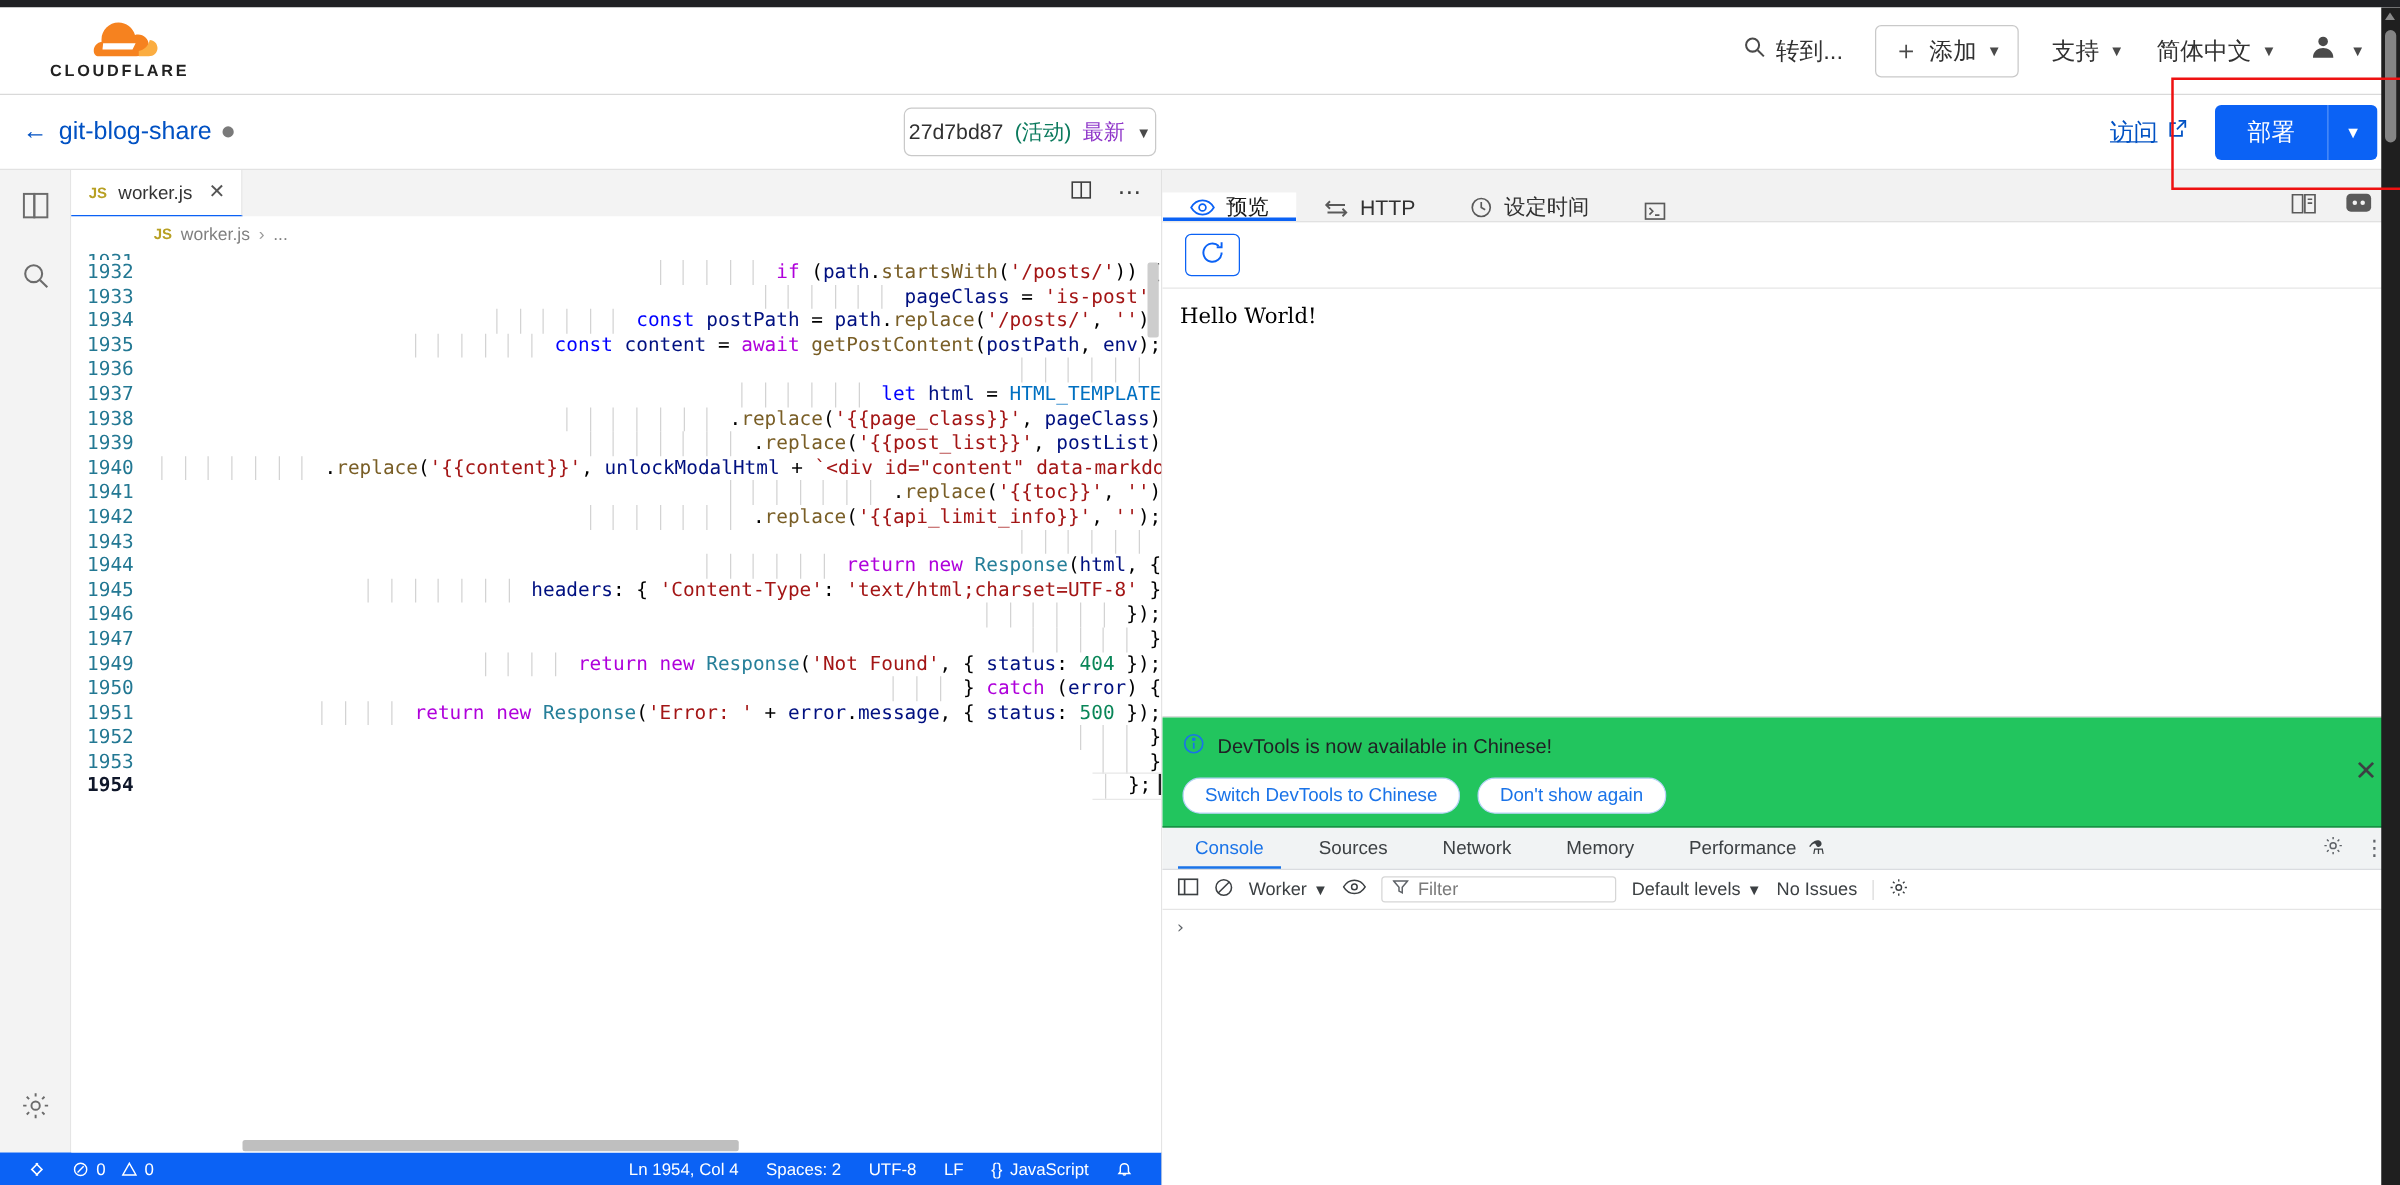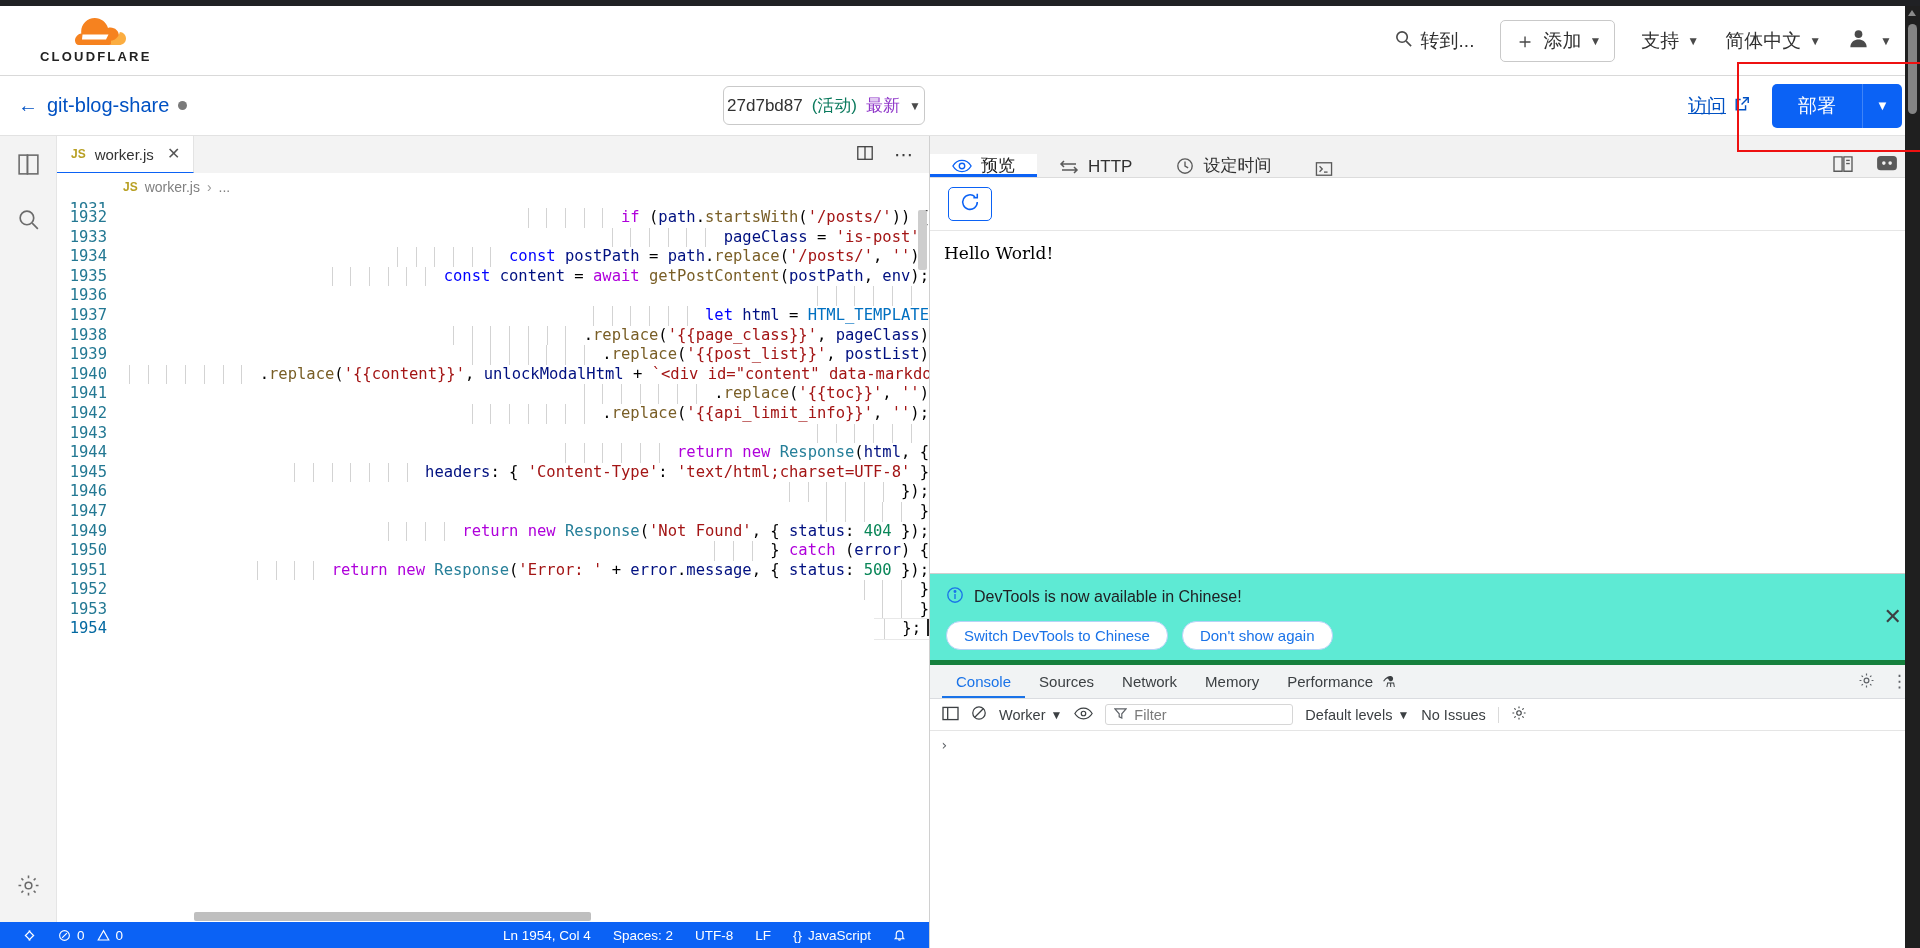--- a/index.html
+++ b/index.html
@@ -141,21 +141,21 @@
     flex: 1 1 auto; position: relative; overflow: hidden;
     background: #fff; font-family: "DejaVu Sans Mono", monospace;
     font-size: 15.5px; line-height: 19.6px; min-height: 0;
   }
   .code-scroll { position: absolute; inset: 0; overflow: hidden; }
   .code-line { display: flex; height: 19.6px; white-space: pre; justify-content: space-between; }
   .ln {
     width: 62px; flex: 0 0 62px; text-align: right; padding-right: 12px;
     color: #237893; user-select: none;
   }
-  .ln.cur { color: #0369a1; }
+  .ln.cur { color: #0f172a; font-weight: bold; }
   .code-txt { position: relative; padding-left: 10px; }
   .ind { position: absolute; top: 0; bottom: 0; width: 1px; background: #d3d3d3; }
   .cursor-bar {
     display: inline-block; width: 2px; height: 17px; background: #222;
     vertical-align: -3px; margin-left: 6px;
   }
   .cur-row { background: #fff; }
   .cur-row .code-txt::after {
     content: ""; position: absolute; left: 0; right: -1200px; top: -1px; bottom: -1px;
     border-top: 1px solid #e8e8e8; border-bottom: 1px solid #e8e8e8; pointer-events: none;
@@ -233,36 +233,36 @@
     font-family: "DejaVu Serif", serif; font-size: 17px; color: #000;
     border-top: 1px solid #e6e6e6;
   }
 
   
   .devtools {
     flex: 0 0 375px; height: 375px; display: flex; flex-direction: column;
     border-top: 1px solid #cfcfcf; background: #fff; min-height: 0;
   }
   .dt-banner {
-    flex: 0 0 86px; background: #5eead4; padding: 12px 16px 10px 16px;
-    border-bottom: 5px solid #15803d; position: relative;
+    flex: 0 0 86px; background: #22c55e; padding: 12px 16px 10px 16px;
+    border-bottom: 1px solid #15803d; position: relative;
   }
   .dt-banner-head { display: flex; align-items: center; gap: 10px; font-size: 16px; color: #202124; }
   .info-ic { color: #1a73e8; }
   .dt-banner-btns { display: flex; gap: 14px; margin-top: 13px; }
   .dt-pill {
     border: 1px solid #b6d3f7; border-radius: 14px; padding: 5px 17px;
     font-size: 15px; color: #1a73e8; background: #fff; cursor: pointer; white-space: nowrap;
   }
   .dt-close {
     position: absolute; right: 18px; top: 30px; font-size: 22px; color: #3c4043; cursor: pointer;
   }
   .dt-tabs {
     flex: 0 0 34px; background: #f1f3f4; display: flex; align-items: center;
-    padding: 0 12px; gap: 0; border-bottom: 1px solid #dadce0; font-size: 15px;
+    padding: 0 12px; gap: 16px; border-bottom: 1px solid #dadce0; font-size: 15px;
   }
   .dt-tab { padding: 0 14px; line-height: 33px; color: #3c4043; cursor: pointer; }
   .dt-tab.active { color: #1a73e8; box-shadow: inset 0 -2px 0 #1a73e8; }
   .dt-tabs-right { margin-left: auto; display: flex; align-items: center; gap: 16px; color: #5f6368; }
   .dt-toolbar {
     flex: 0 0 32px; background: #fff; border-bottom: 1px solid #e5e5e5;
     display: flex; align-items: center; gap: 12px; padding: 0 12px; font-size: 14.5px; color: #3c4043;
   }
   .dt-filter {
     display: flex; align-items: center; gap: 7px;

